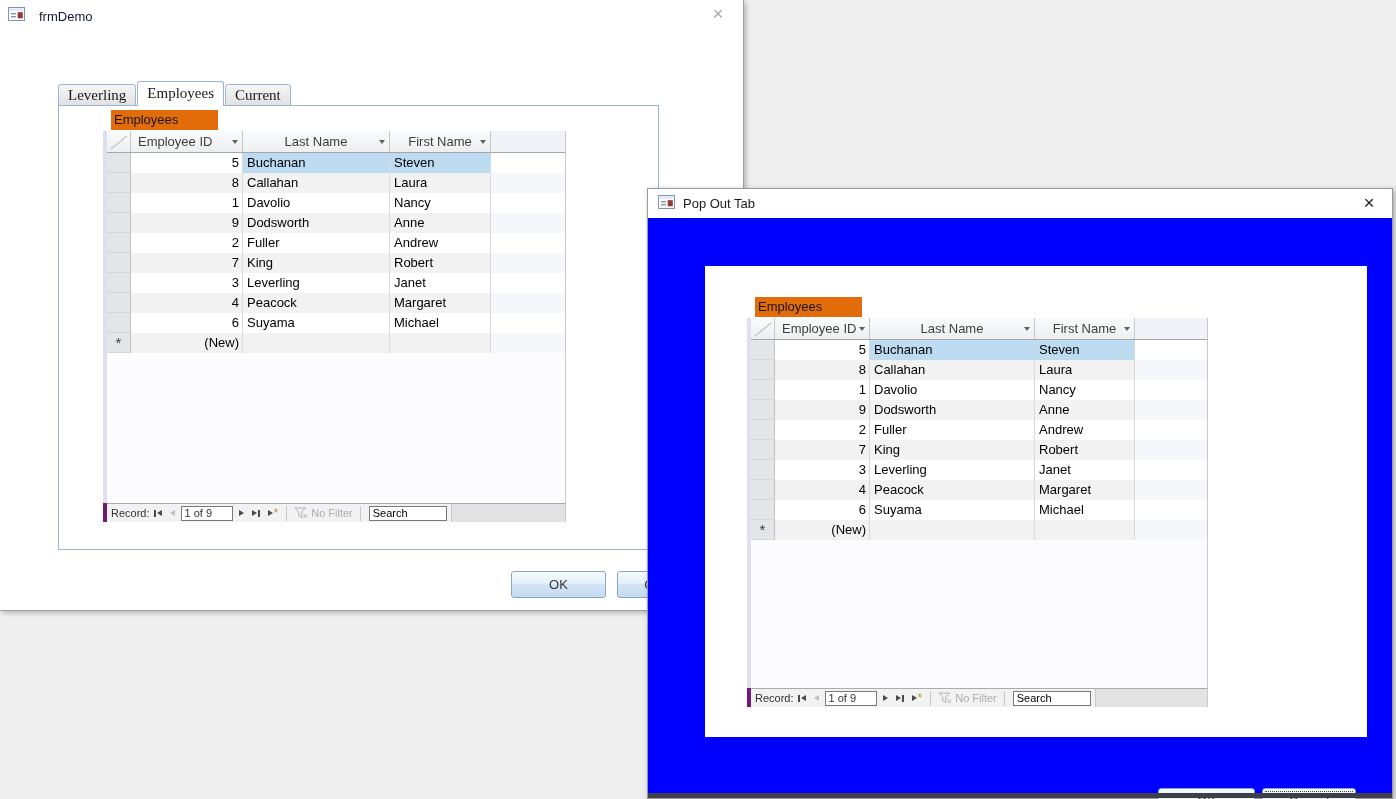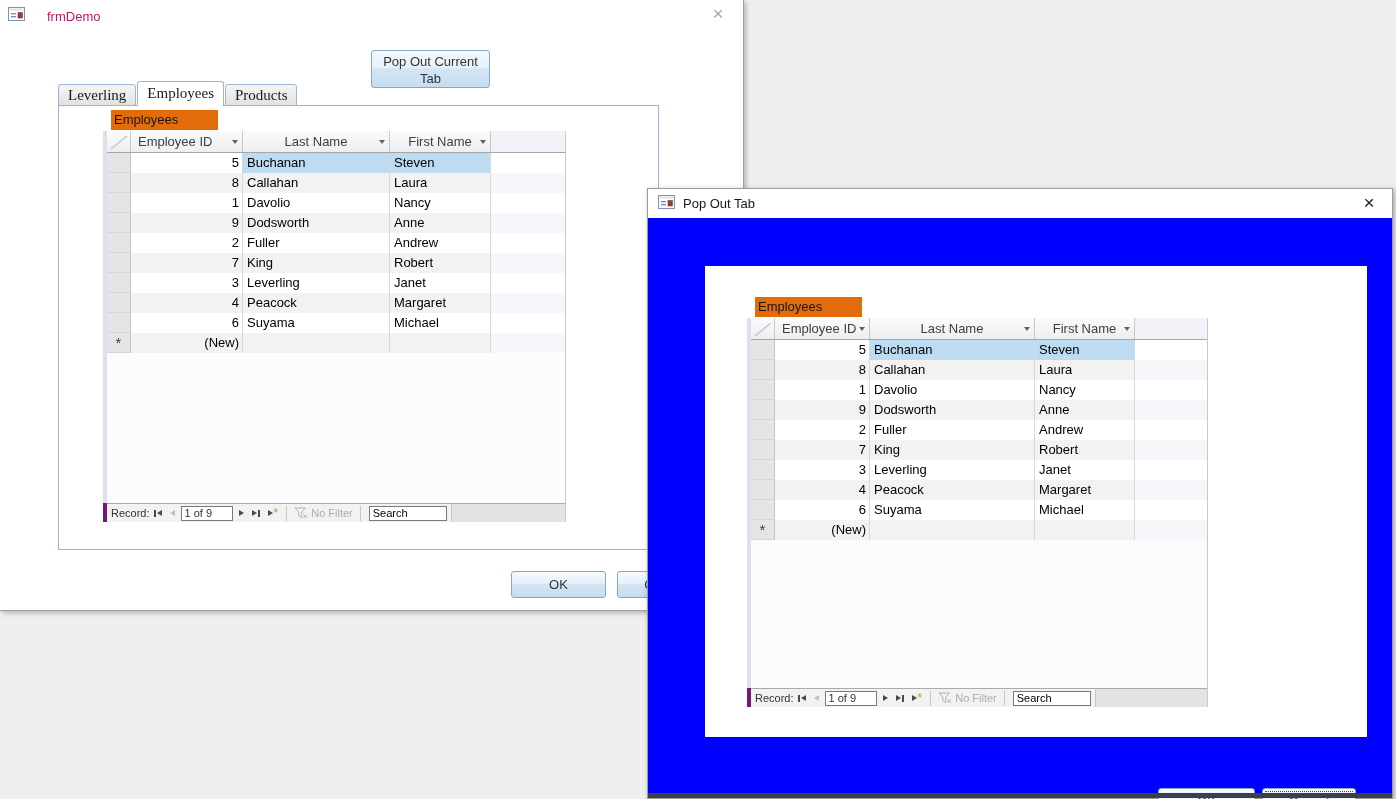--- a/index.html
+++ b/index.html
@@ -11,21 +11,21 @@
   .win-titlebar { position:absolute; left:0; top:0; right:0; display:flex; align-items:center; }
   .win-title { font-size:13px; }
   .close-x { position:absolute; width:26px; height:22px; display:flex; align-items:center;
              justify-content:center; font-size:19px; cursor:default; }
 
   
   #frm-demo { position:absolute; left:0; top:0; width:744px; height:611px; background:#FFFFFF;
               border-right:1px solid #A0A0A0; border-bottom:1px solid #A0A0A0;
               box-shadow:2px 2px 5px rgba(0,0,0,.25); z-index:1; }
   #frm-demo .win-titlebar { height:32px; padding-left:8px; }
-  #frm-demo .win-title { color:#be185d; margin-left:22px; }
+  #frm-demo .win-title { color:#0f172a; margin-left:14px; }
   #frm-demo .close-x { right:12px; top:3px; color:#A9A9A9; }
 
   .btn-blue { background:linear-gradient(180deg,#F5FAFE 0%,#E6F1FA 45%,#D3E5F5 50%,#C6DCF0 100%);
               border:1px solid #87A7C9; border-radius:3px; color:#333; font-size:13px;
               font-family:"Liberation Sans",sans-serif; text-align:center; cursor:default; }
   #popout-btn { position:absolute; left:371px; top:50px; width:119px; height:38px;
                 line-height:17px; padding-top:1px; }
 
   
   #tab-strip { position:absolute; left:58px; top:81px; height:25px; display:flex;
@@ -115,26 +115,25 @@
         <rect x="1.5" y="1.5" width="14" height="2" fill="#D9E4F3"></rect>
         <rect x="3" y="6" width="5" height="1.4" fill="#8193B2"></rect>
         <rect x="3" y="9" width="5" height="1.4" fill="#8193B2"></rect>
         <rect x="10" y="5.5" width="4.5" height="5.5" fill="#9C3938" stroke="#7C2B2A" stroke-width="0.5"></rect>
       </svg>
     </span>
     <span class="win-title">frmDemo</span>
     <span class="close-x">×</span>
   </div>
 
-  <button id="popout-btn" class="btn-blue">Pop Out Current Tab</button>
 
   <div id="tab-strip">
       <div class="tab">Leverling</div>
       <div class="tab active">Employees</div>
-      <div class="tab">Products</div>
+      <div class="tab">Current</div>
     </div>
   <div id="tab-page"></div>
 
   <div class="form-label" style="left:111px; top:110px;">Employees</div>
 
   <div id="ds-main" class="ds" style="left:103px; top:131px; width:463px; height:391px;">
       <div class="ds-strip" style="height: 372px;"></div>
       <div class="ds-body">
         <div class="ds-row ds-header">
           <div class="ds-selall" style="width:24px">

